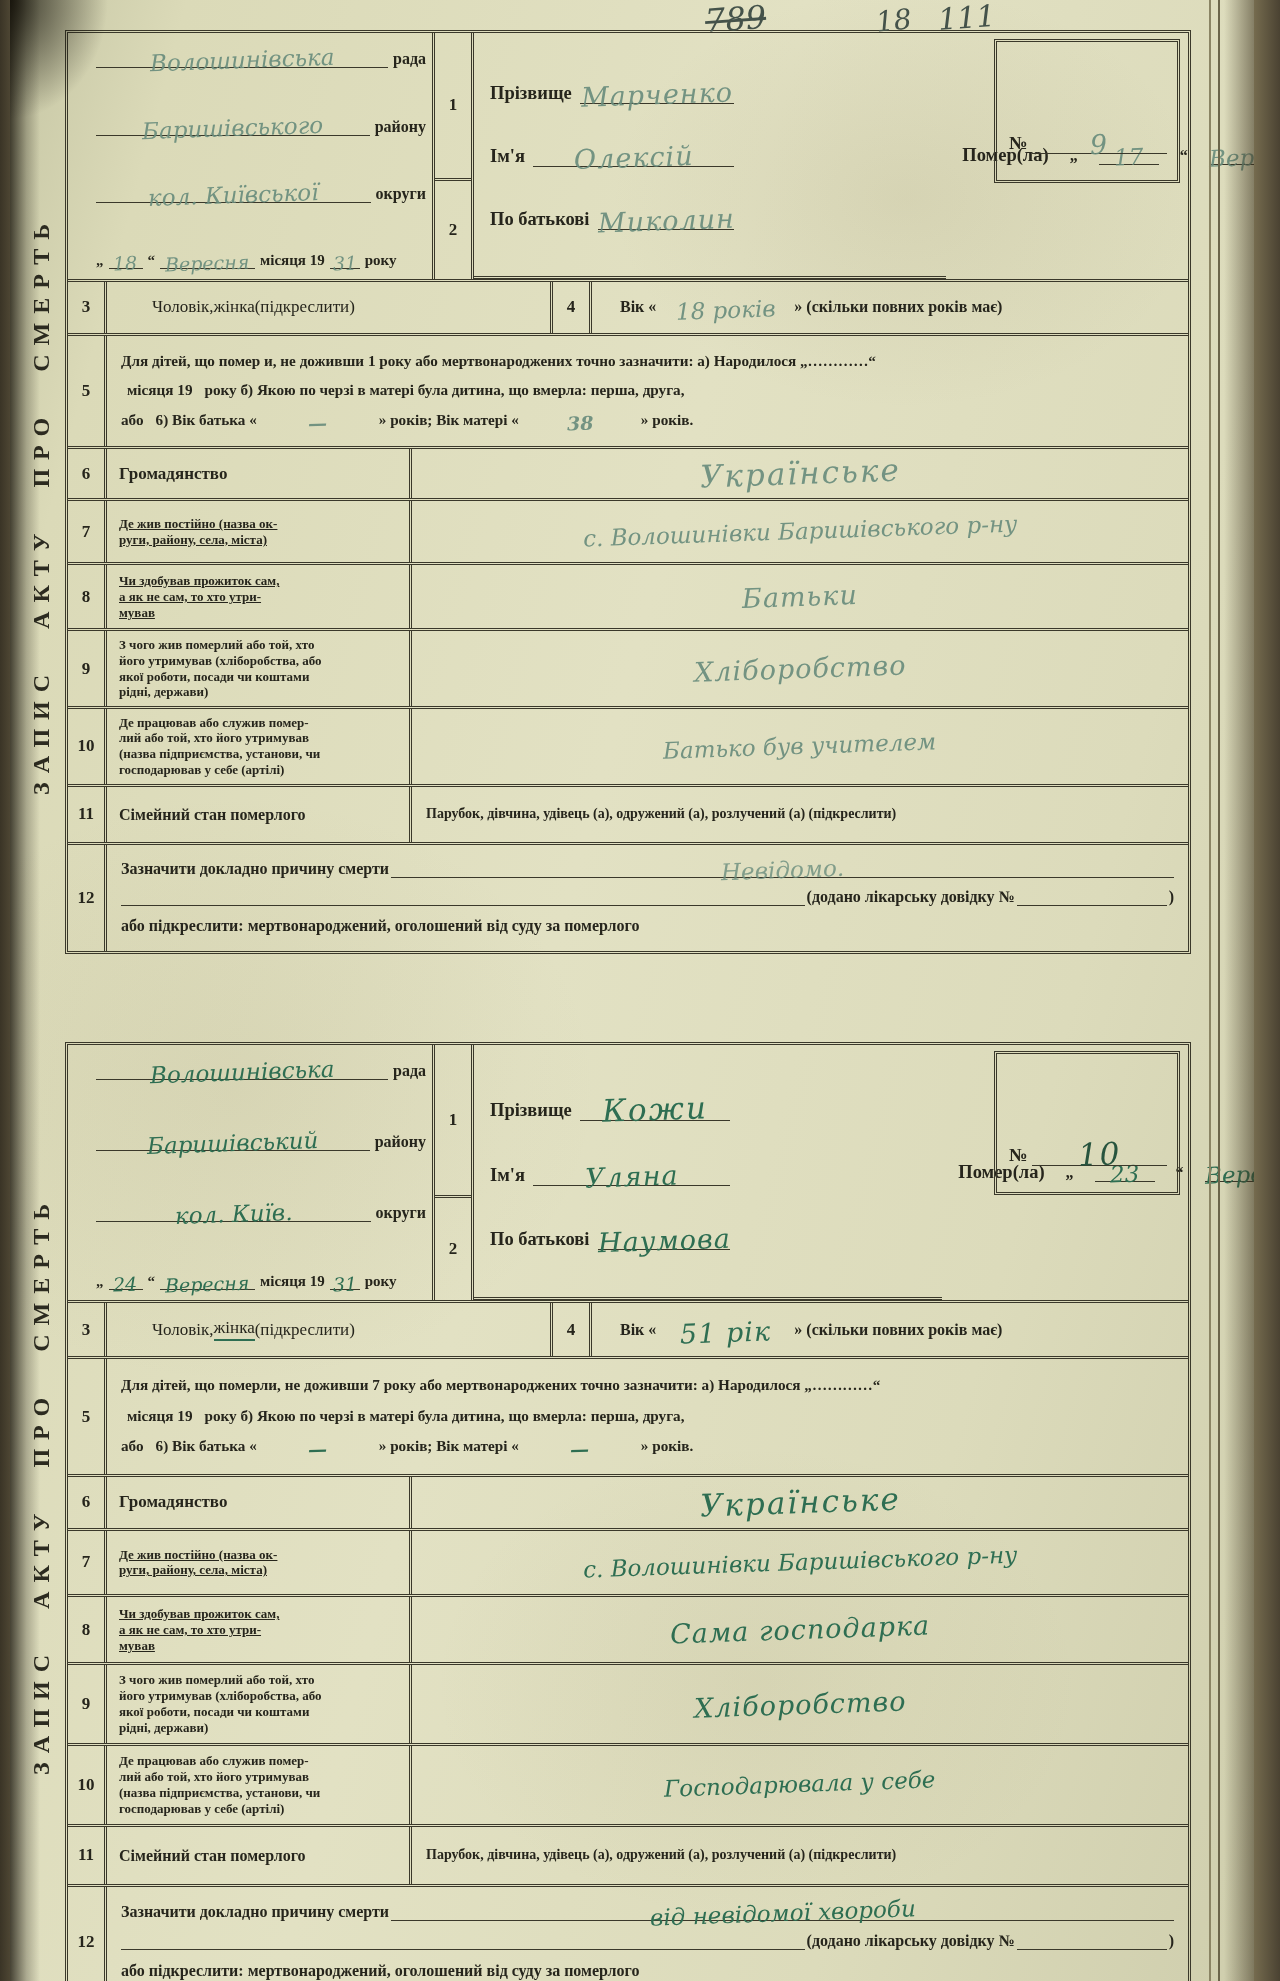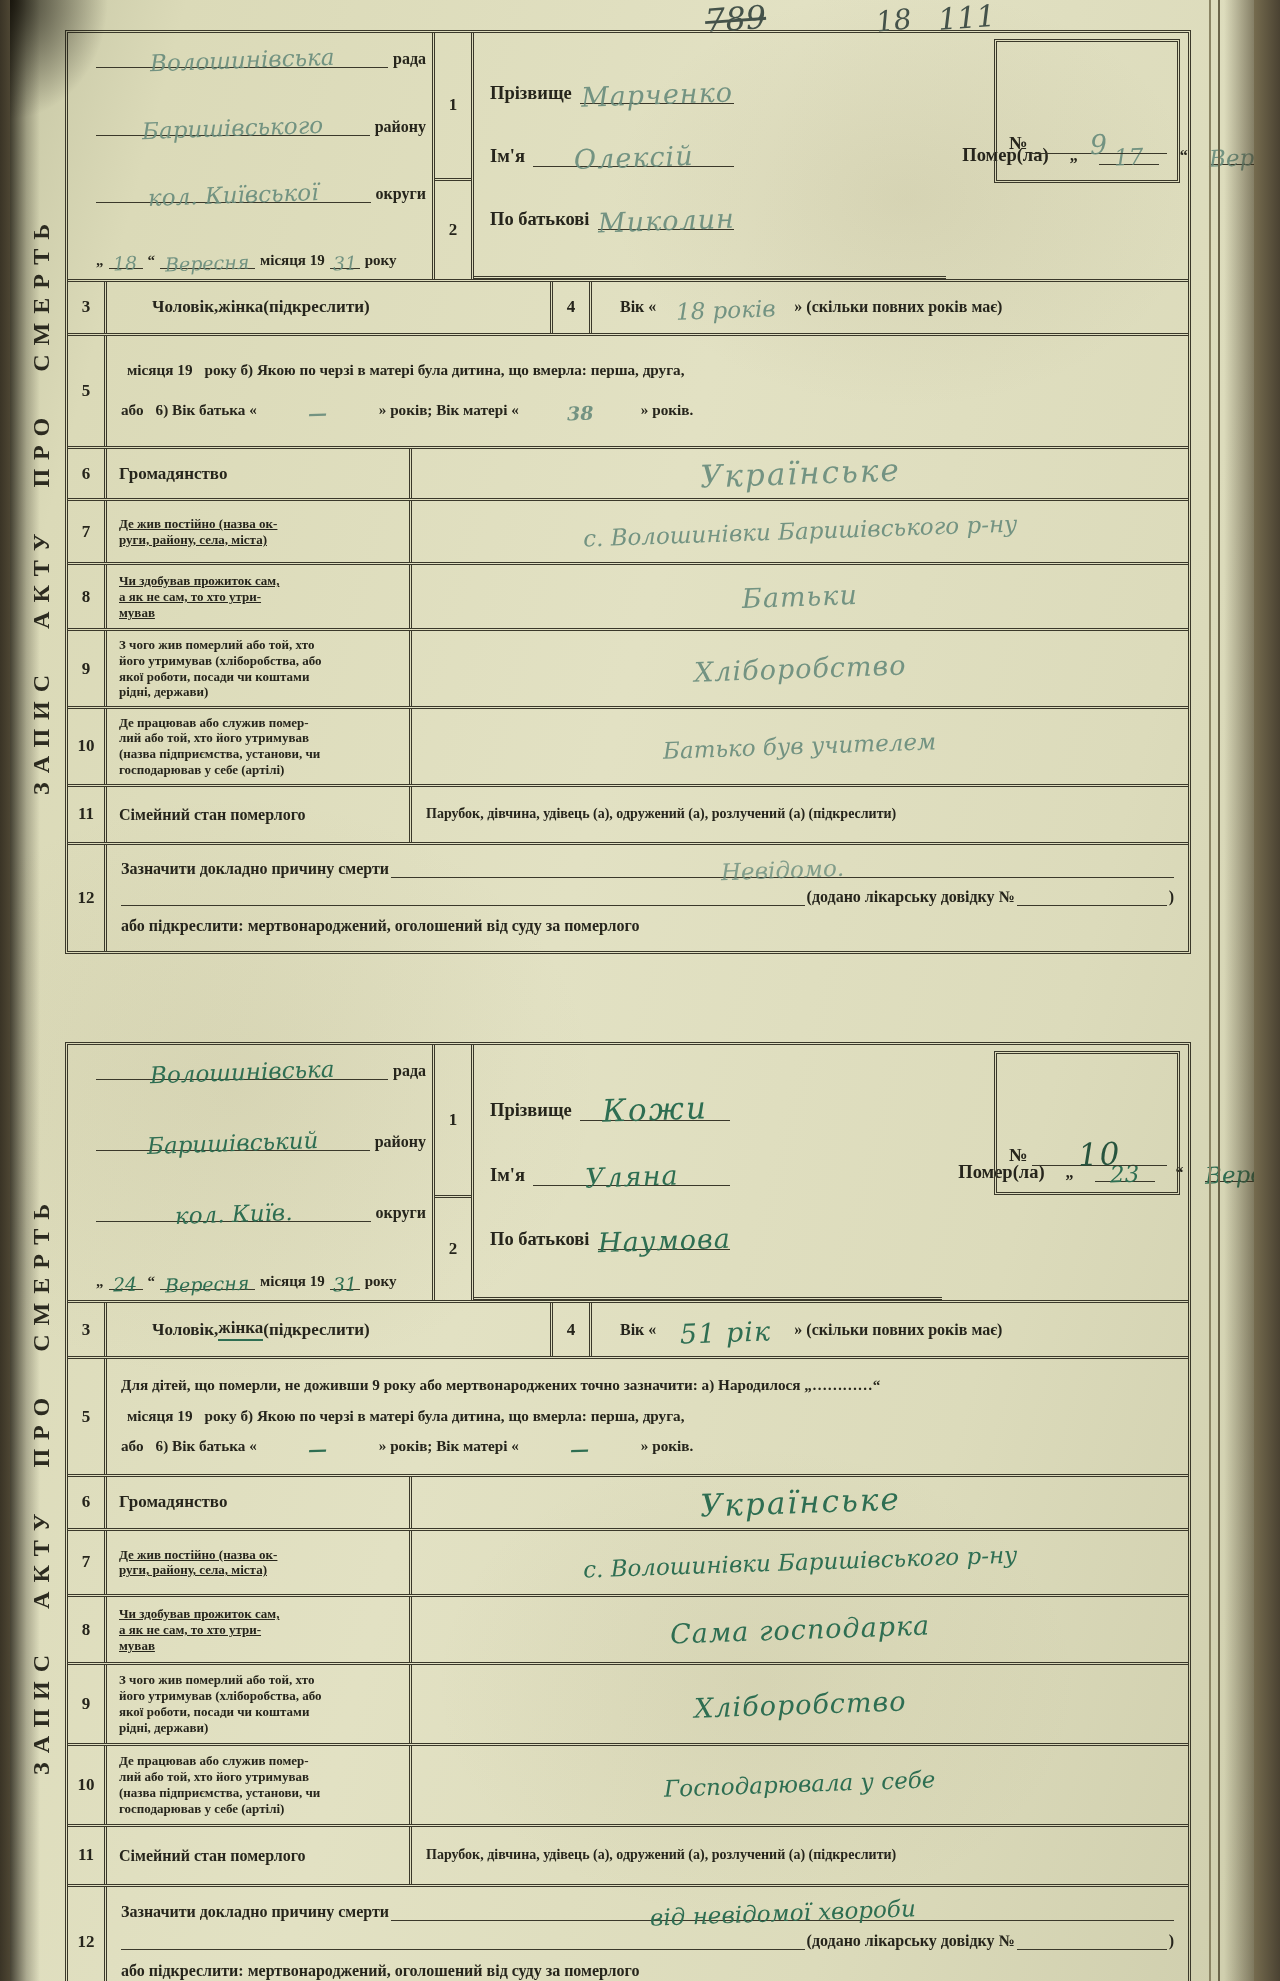--- a/index.html
+++ b/index.html
@@ -88,21 +88,21 @@
   .hdr-left .plab{font-size:16px;}
   .dateline .plab{font-size:15px;}
 
   .nobox{position:absolute;top:6px;right:8px;width:180px;height:138px;
          border:3px double #3a382a;background:transparent;z-index:3;}
   .nobox-line{position:absolute;left:12px;right:10px;bottom:26px;display:flex;
               align-items:flex-end;gap:4px;}
 
   
   .gcell{flex:0 0 398px;display:flex;align-items:center;padding-left:45px;
-         font-weight:700;font-size:17px;color:#26251c;white-space:nowrap;}
+         font-weight:400;font-size:17px;color:#26251c;white-space:nowrap;}
   .vcell{flex:1;display:flex;align-items:center;padding-left:28px;gap:4px;min-width:0;}
   .agegap{display:inline-flex;justify-content:center;min-width:130px;}
   .agegap .hw{margin-bottom:-6px;}
   .g-underline{border-bottom:2.5px solid #2e6e52;padding-bottom:1px;}
 
   
   .r5c{flex:1;display:flex;flex-direction:column;justify-content:space-evenly;
        padding:4px 12px 6px 14px;min-width:0;}
   .l5{display:flex;align-items:flex-end;gap:6px;font-weight:700;font-size:15.2px;
       color:#26251c;white-space:nowrap;}
@@ -257,20 +257,23 @@
             <span class="hw hw-md ink1">18 років</span>
           </span>
         <span class="plab plab-md">» (скільки повних років має)</span>
       </div>
     </div>
 
     <div class="row row-5">
       <div class="num">5</div>
       <div class="r5c">
         <div class="l5">
+            <span>Для дітей, що помер и,  не доживши 1 року або мертвонароджених точно зазначити:  а) Народилося „…………“</span>
+          </div>
+        <div class="l5">
           <span class="uline w170"></span>
           <span>місяця 19</span>
           <span class="uline w90"></span>
           <span>року  б) Якою по черзі в матері була дитина, що вмерла: перша, друга,</span>
         </div>
         <div class="l5">
           <span>або</span>
           <span class="uline w200"></span>
           <span>6) Вік батька «</span>
           <span class="gapbox">
@@ -468,21 +471,21 @@
             <span class="hw hw-lg ink2">51 рік</span>
           </span>
         <span class="plab plab-md">» (скільки повних років має)</span>
       </div>
     </div>
 
     <div class="row row-5">
       <div class="num">5</div>
       <div class="r5c">
         <div class="l5">
-            <span>Для дітей, що померли,  не доживши 9 року або мертвонароджених точно зазначити:  а) Народилося „…………“</span>
+            <span>Для дітей, що померли,  не доживши 7 року або мертвонароджених точно зазначити:  а) Народилося „…………“</span>
           </div>
         <div class="l5">
           <span class="uline w170"></span>
           <span>місяця 19</span>
           <span class="uline w90"></span>
           <span>року  б) Якою по черзі в матері була дитина, що вмерла: перша, друга,</span>
         </div>
         <div class="l5">
           <span>або</span>
           <span class="uline w200"></span>

